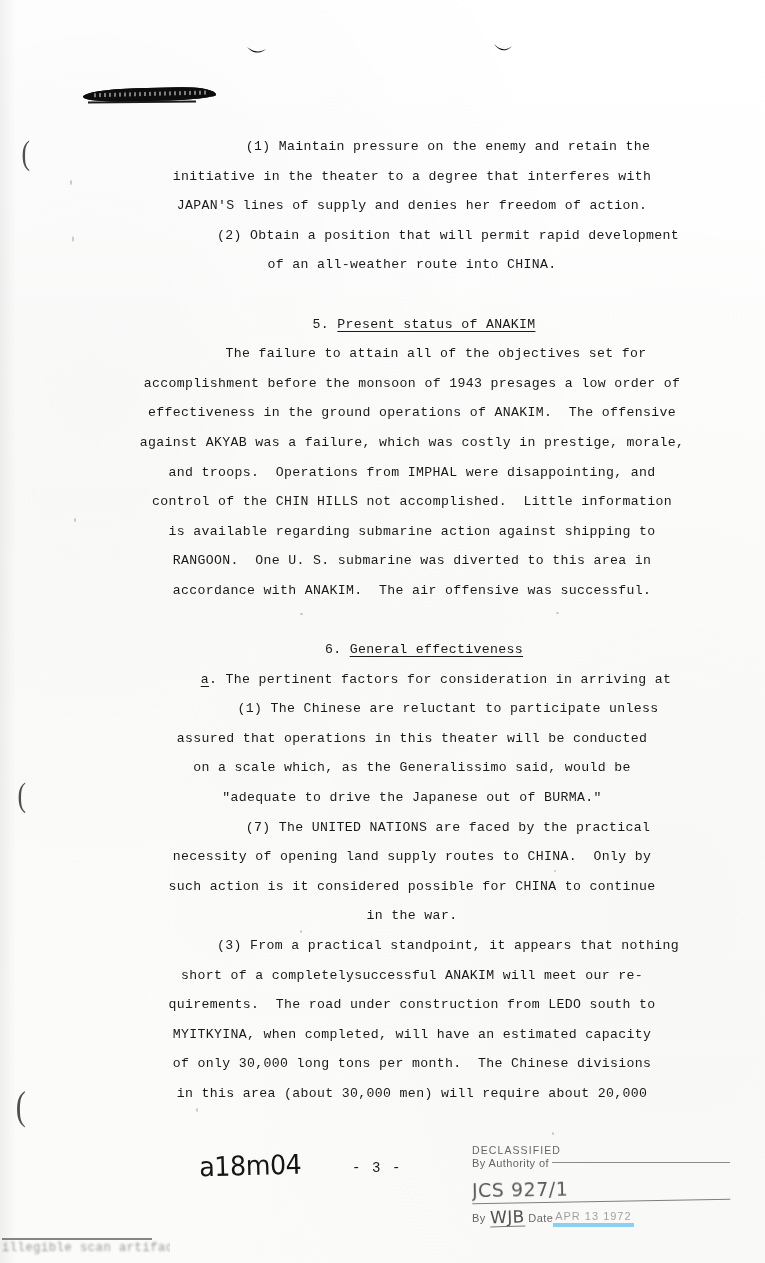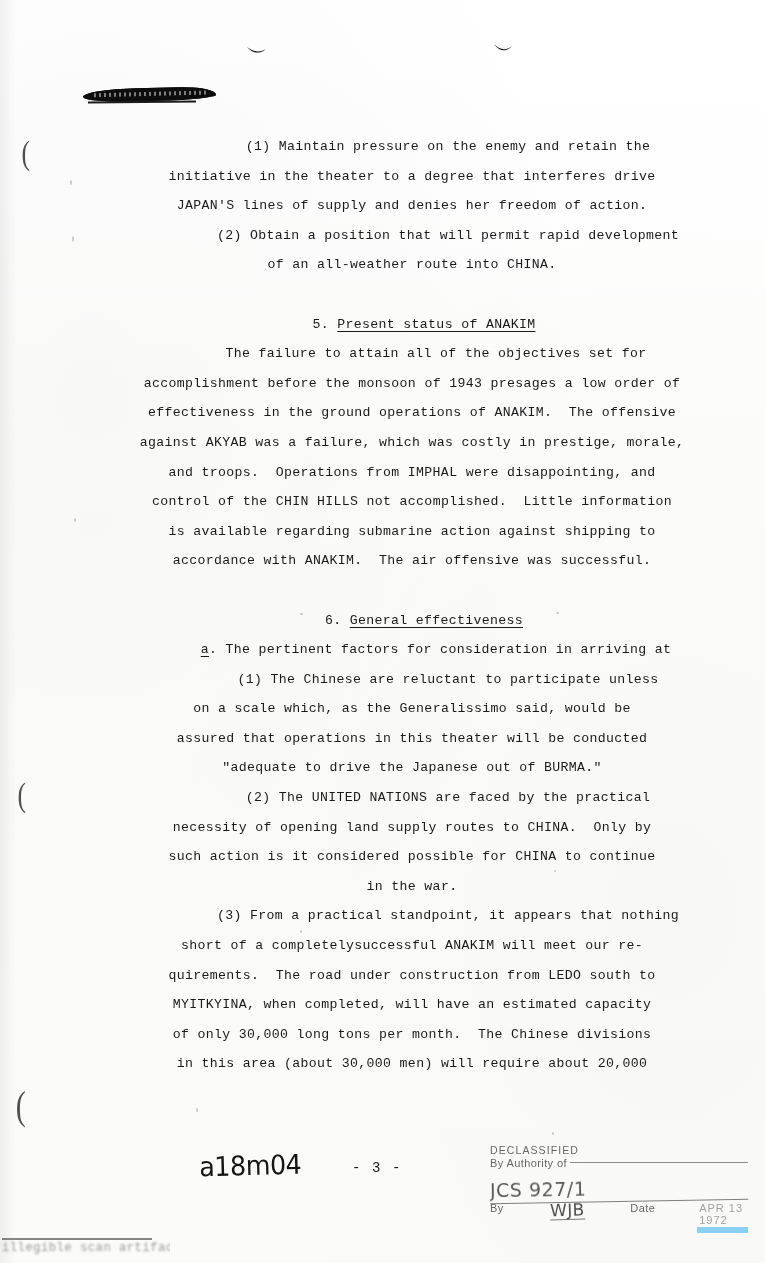--- a/index.html
+++ b/index.html
@@ -136,21 +136,21 @@
     left: 352px;
     top: 1160px;
     font-size: 14px;
     letter-spacing: 1.6px;
     color: #1a1a1a;
   }
 
   
   .declass-stamp {
     position: absolute;
-    left: 490px;
+    left: 472px;
     top: 1144px;
     width: 258px;
     color: #3a3a3a;
     font-family: "Liberation Sans", sans-serif;
     opacity: 0.78;
   }
   .declass-stamp .st-line1 {
     font-size: 10.5px;
     letter-spacing: 1.1px;
     filter: blur(0.35px);
@@ -177,38 +177,38 @@
     color: #2c2c2c;
     letter-spacing: 0.5px;
     border-bottom: 1px solid #5a5a5a;
     padding-bottom: 2px;
     transform: rotate(-1deg);
     filter: blur(0.25px);
     white-space: nowrap;
     overflow: hidden;
   }
   .declass-stamp .st-line4 {
+    margin-top: 7px;
     font-size: 11px;
     letter-spacing: 0.4px;
     display: flex;
-    align-items: flex-start;
+    align-items: center;
     filter: blur(0.35px);
-    gap: 42px;
   }
   .declass-stamp .st-sig {
     font-family: "DejaVu Sans", sans-serif;
     font-size: 17px;
     color: #222;
     margin: 0 4px;
     border-bottom: 1px solid #555;
     transform: rotate(-2deg);
     line-height: 1;
   }
   .declass-stamp .st-date {
-    border-bottom: 6px solid #0ea5e9;
+    border-bottom: 4px solid #0ea5e9;
     padding: 0 2px 1px 2px;
     opacity: 0.6;
     letter-spacing: 1px;
   }
 
   
   .scan-smudge {
     position: absolute;
     left: 0;
     top: 1236px;
@@ -266,42 +266,43 @@
     <div class="blob"></div>
     <div class="underscore"></div>
   </div>
 
   <div class="margin-paren" style="left:20px; top:136px;">(</div>
   <div class="margin-paren" style="left:16px; top:778px;">(</div>
   <div class="margin-paren" style="left:14px; top:1086px; font-size:40px;">(</div>
 
   <div class="body-text" id="body-root">
       <div class="line indent-sub">(1) Maintain pressure on the enemy and retain the</div>
-      <div class="line indent-flush">initiative in the theater to a degree that interferes drive</div>
+      <div class="line indent-flush">initiative in the theater to a degree that interferes with</div>
       <div class="line indent-flush">JAPAN'S lines of supply and denies her freedom of action.</div>
       <div class="line indent-sub">(2) Obtain a position that will permit rapid development</div>
       <div class="line indent-flush">of an all-weather route into CHINA.</div>
       <div class="line indent-flush blank"></div>
       <div class="line indent-head">5. <span class="underline-seg">Present status of ANAKIM</span></div>
       <div class="line indent-para">The failure to attain all of the objectives set for</div>
       <div class="line indent-flush">accomplishment before the monsoon of 1943 presages a low order of</div>
       <div class="line indent-flush">effectiveness in the ground operations of ANAKIM.  The offensive</div>
       <div class="line indent-flush">against AKYAB was a failure, which was costly in prestige, morale,</div>
       <div class="line indent-flush">and troops.  Operations from IMPHAL were disappointing, and</div>
       <div class="line indent-flush">control of the CHIN HILLS not accomplished.  Little information</div>
       <div class="line indent-flush">is available regarding submarine action against shipping to</div>
+      <div class="line indent-flush">RANGOON.  One U. S. submarine was diverted to this area in</div>
       <div class="line indent-flush">accordance with ANAKIM.  The air offensive was successful.</div>
       <div class="line indent-flush blank"></div>
       <div class="line indent-head">6. <span class="underline-seg">General effectiveness</span></div>
       <div class="line indent-para"><span class="underline-seg">a</span>. The pertinent factors for consideration in arriving at</div>
       <div class="line indent-sub">(1) The Chinese are reluctant to participate unless</div>
+      <div class="line indent-flush">assured that operations in this theater will be conducted</div>
       <div class="line indent-flush">on a scale which, as the Generalissimo said, would be</div>
-      <div class="line indent-flush">assured that operations in this theater will be conducted</div>
       <div class="line indent-flush">"adequate to drive the Japanese out of BURMA."</div>
-      <div class="line indent-sub">(2) The UNITED NATIONS are faced by the practical</div>
+      <div class="line indent-sub">(7) The UNITED NATIONS are faced by the practical</div>
       <div class="line indent-flush">necessity of opening land supply routes to CHINA.  Only by</div>
       <div class="line indent-flush">such action is it considered possible for CHINA to continue</div>
       <div class="line indent-flush">in the war.</div>
       <div class="line indent-sub">(3) From a practical standpoint, it appears that nothing</div>
       <div class="line indent-flush">short of a completelysuccessful ANAKIM will meet our re-</div>
       <div class="line indent-flush">quirements.  The road under construction from LEDO south to</div>
       <div class="line indent-flush">MYITKYINA, when completed, will have an estimated capacity</div>
       <div class="line indent-flush">of only 30,000 long tons per month.  The Chinese divisions</div>
       <div class="line indent-flush">in this area (about 30,000 men) will require about 20,000</div>
     </div>

